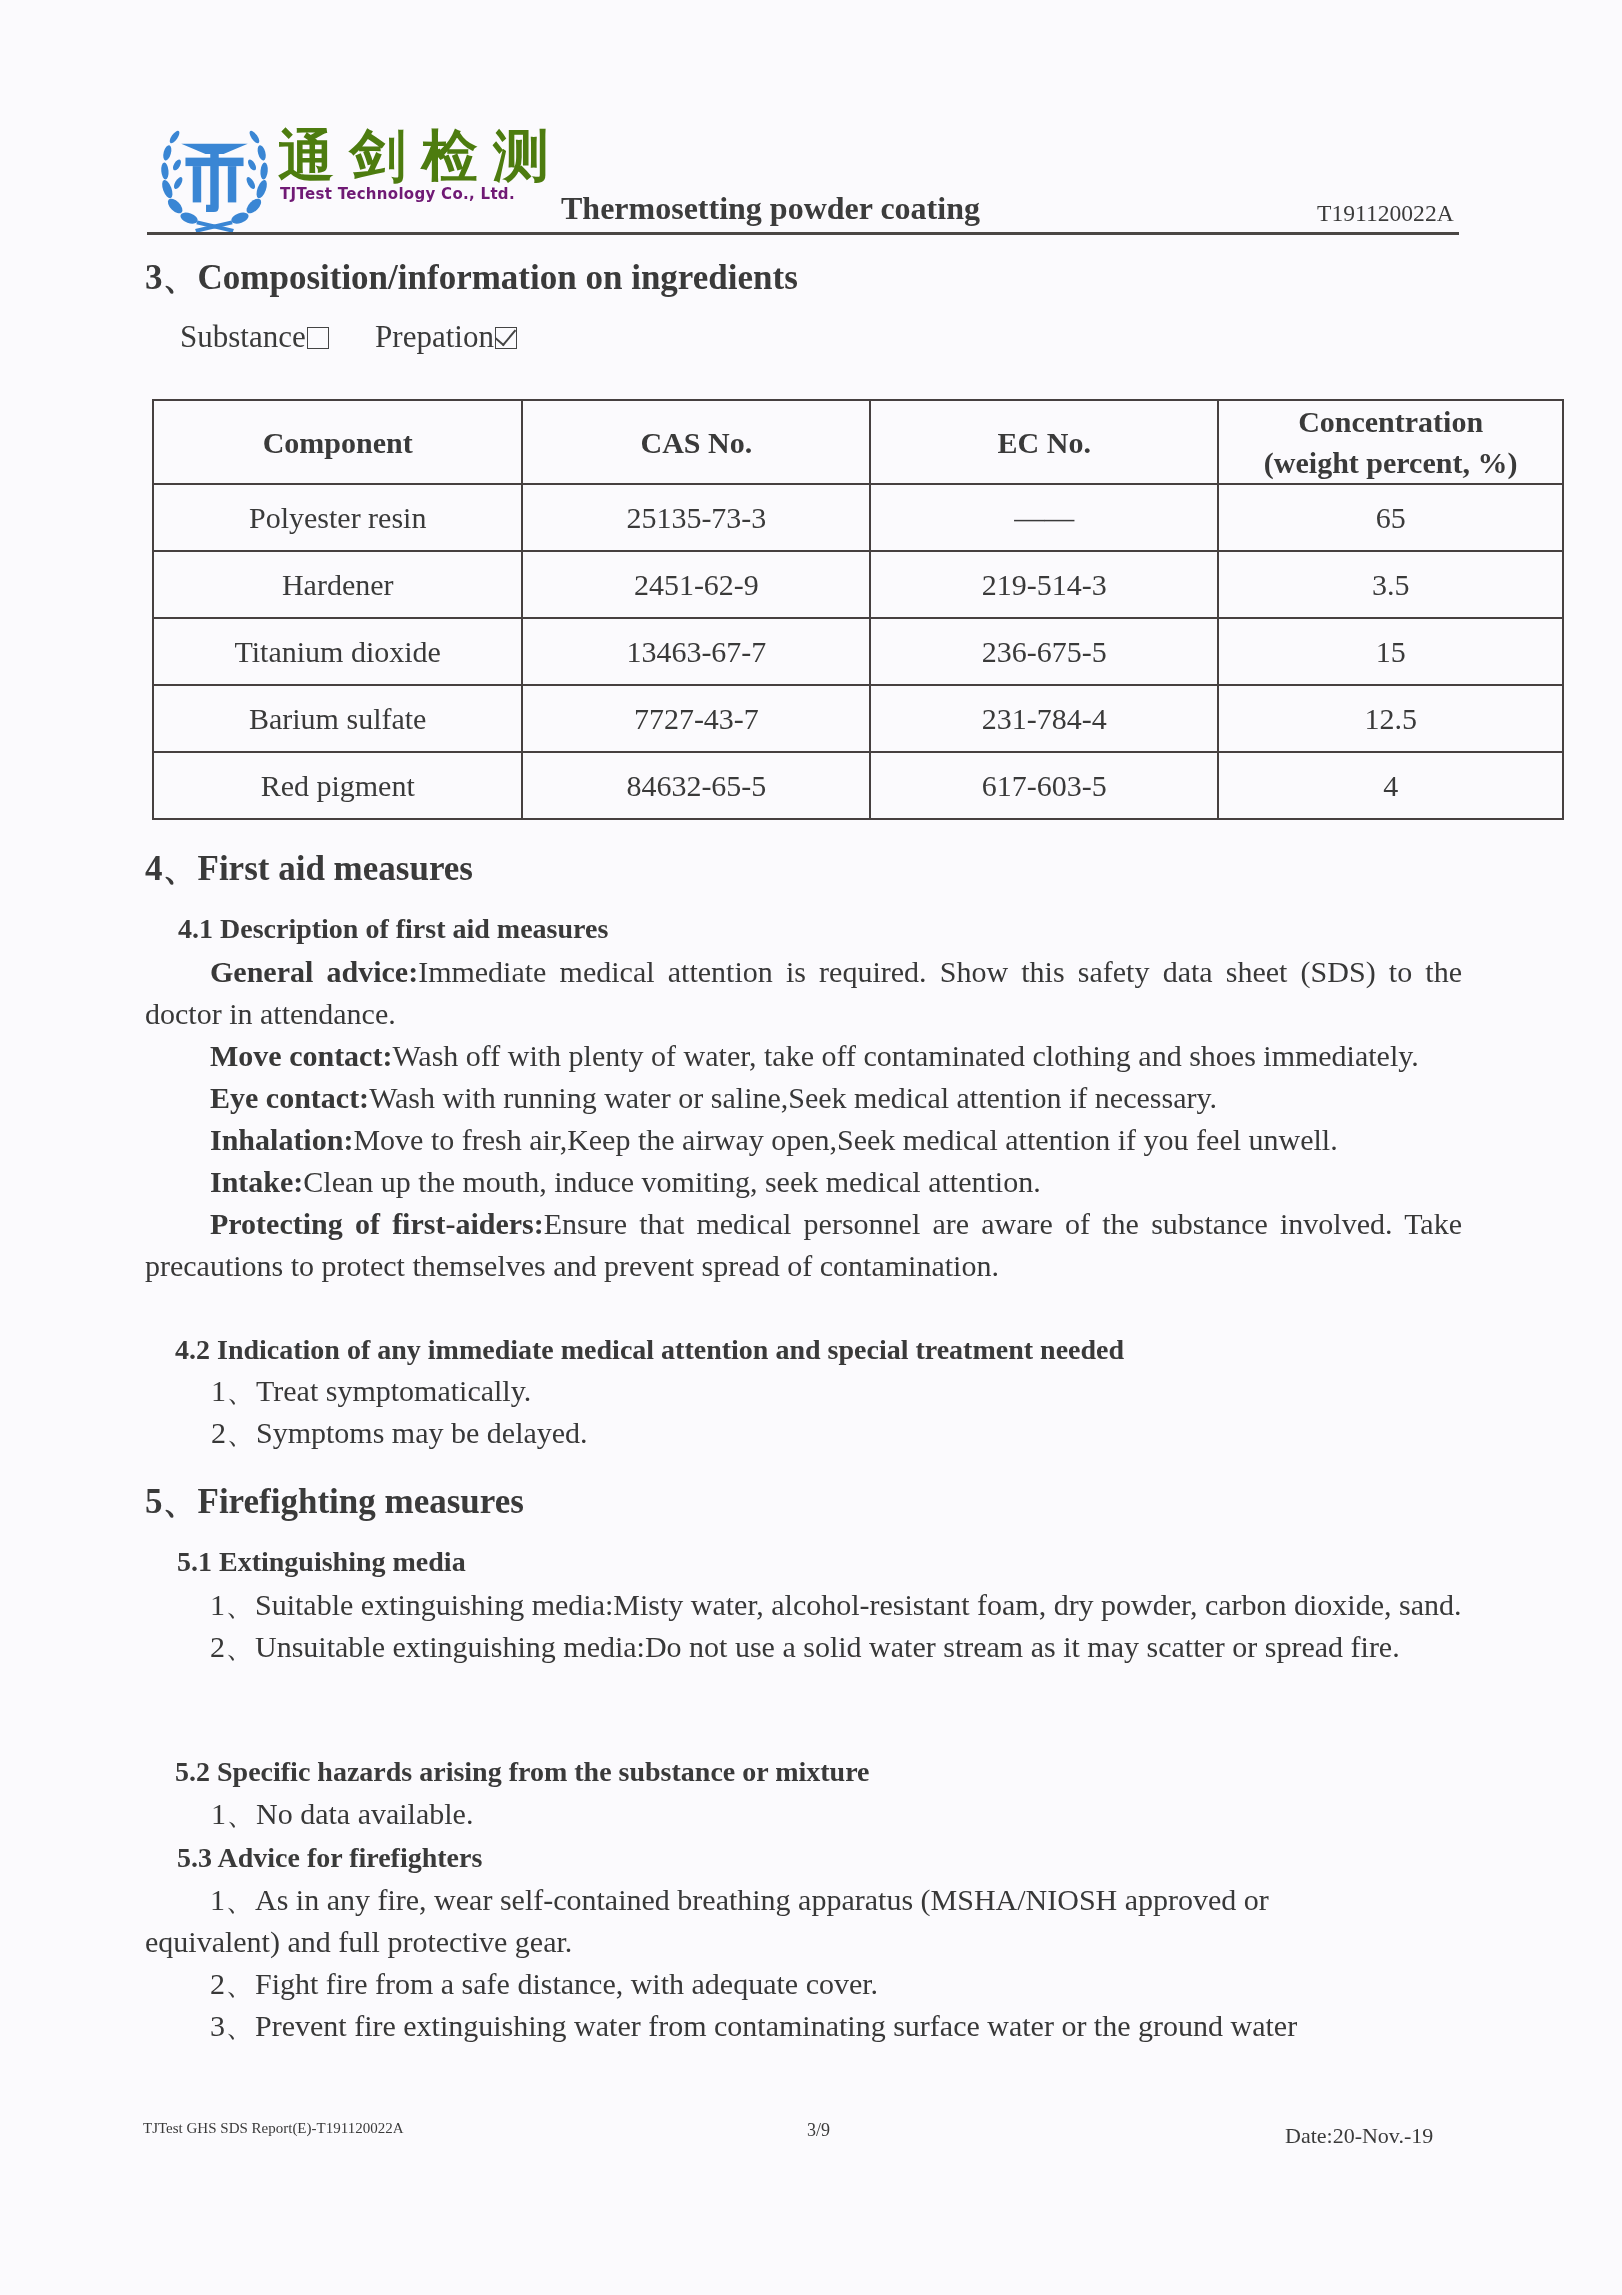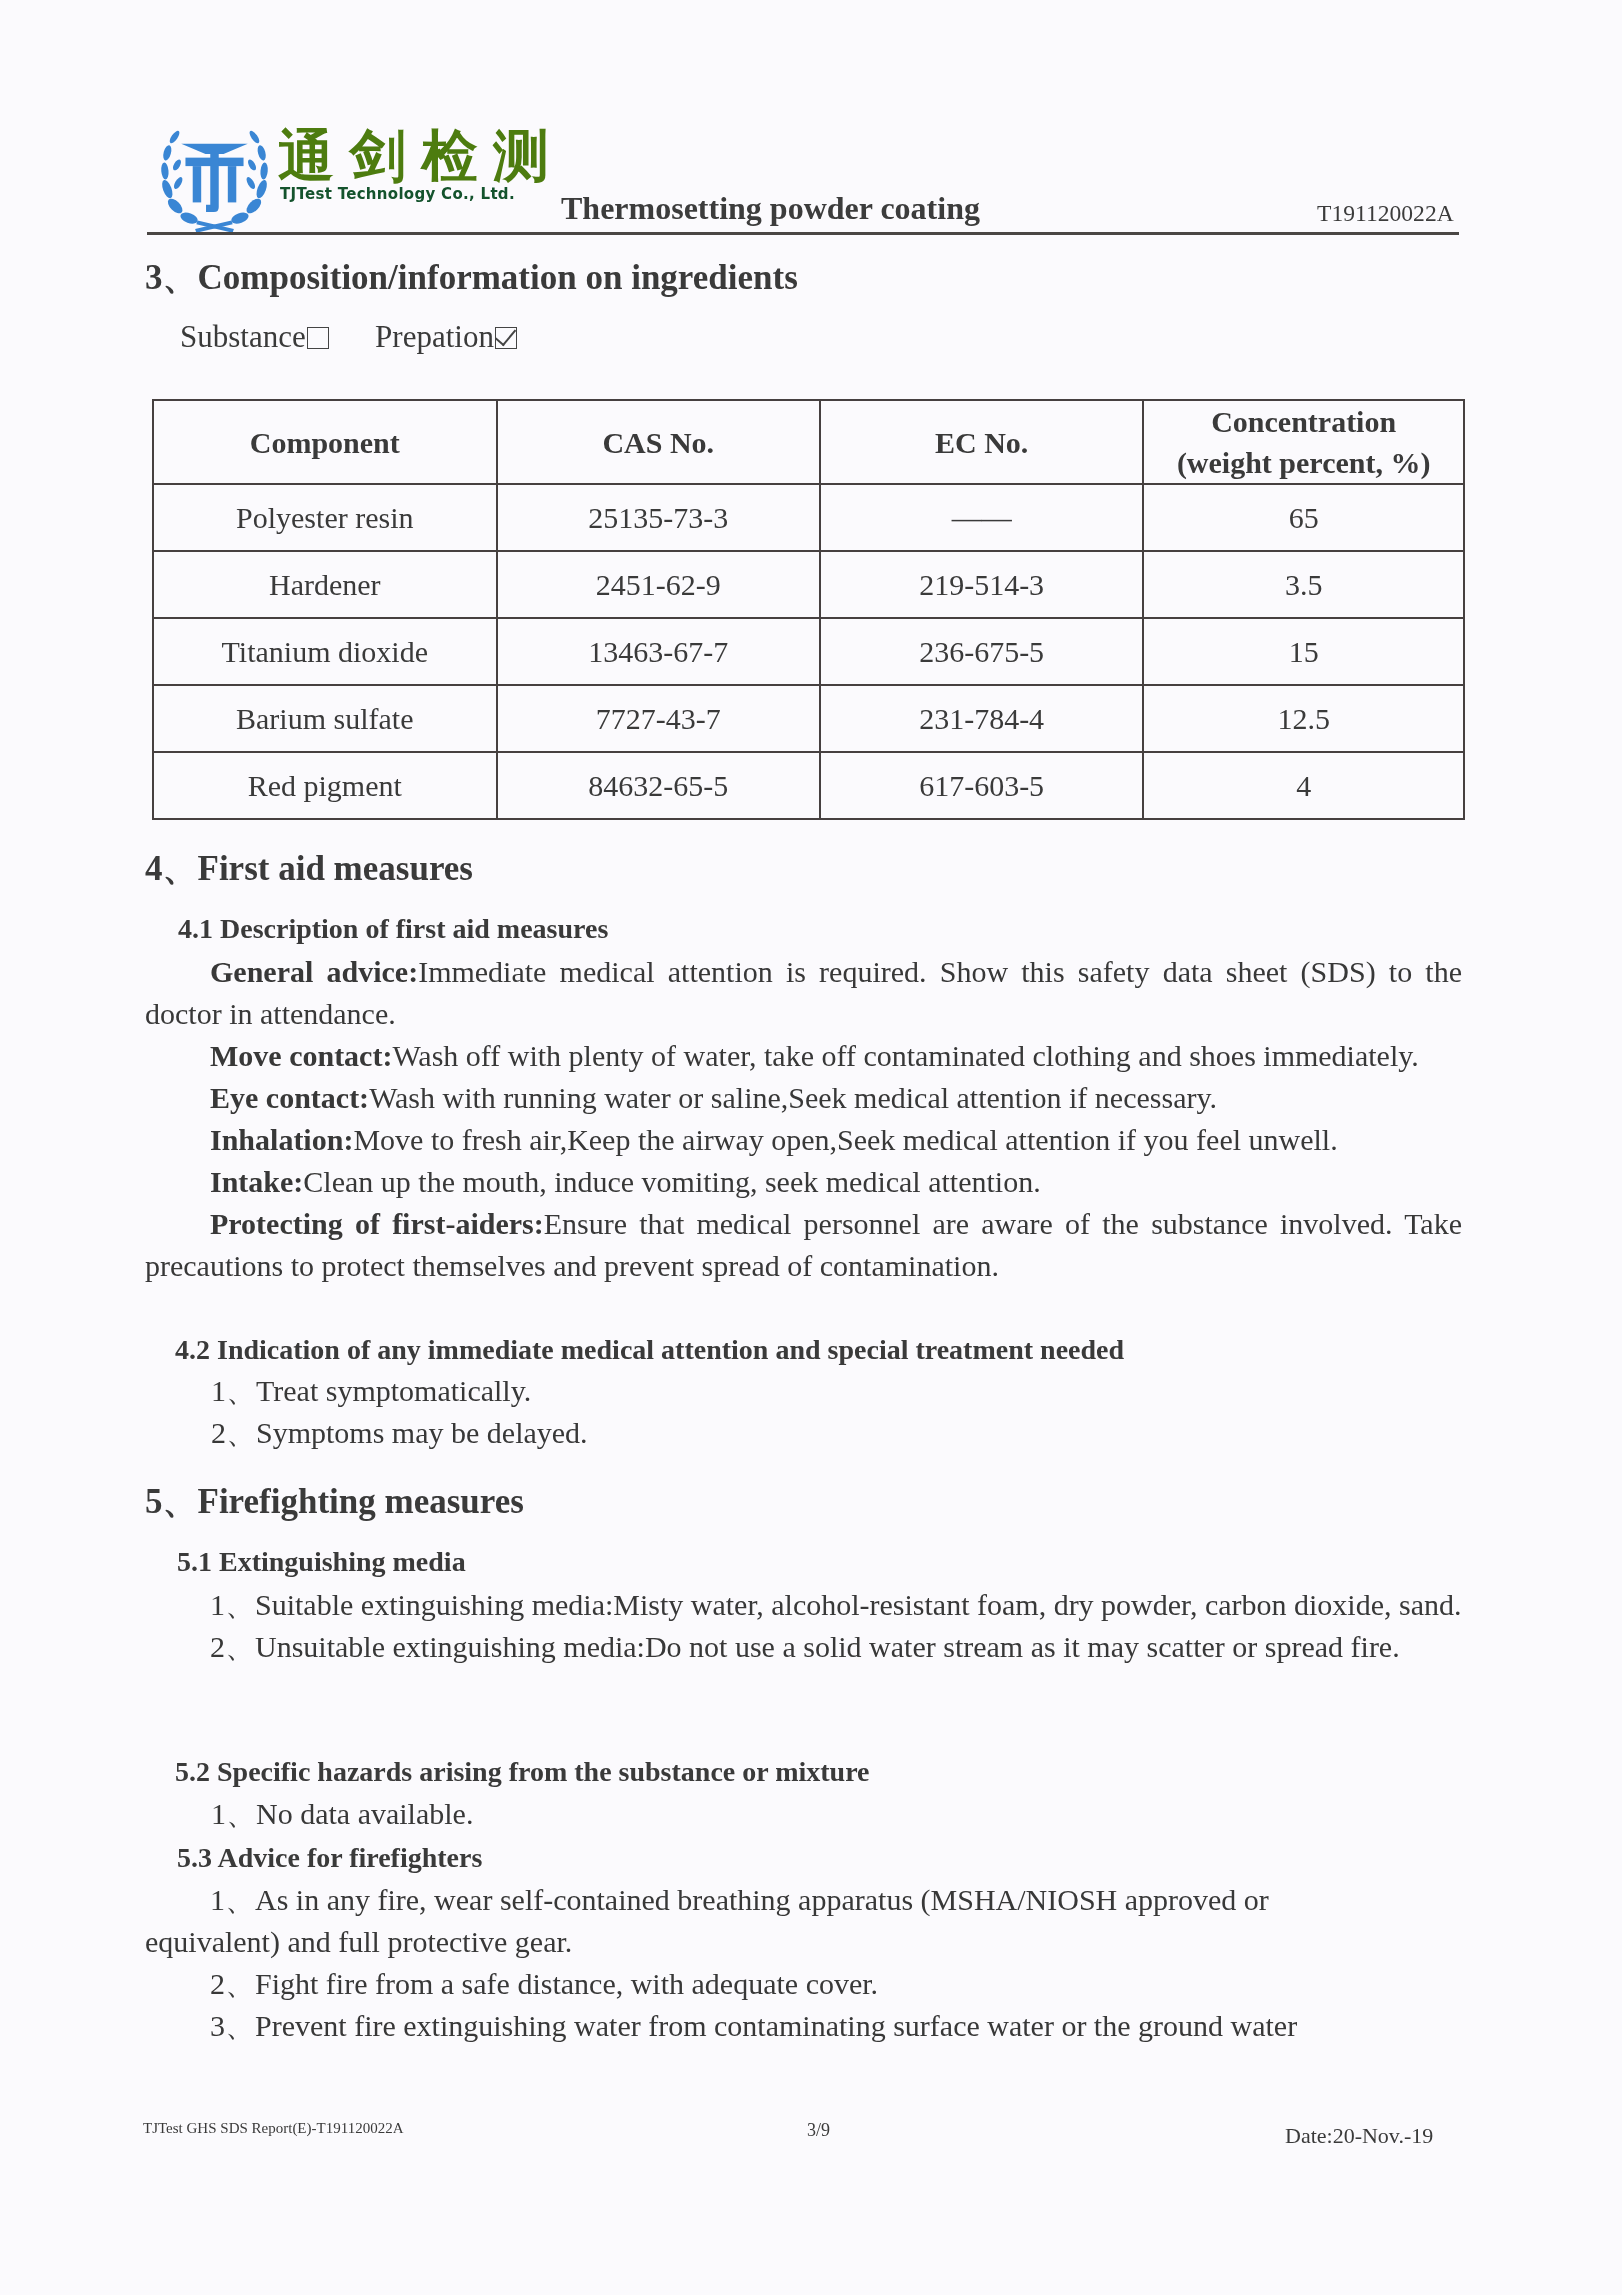--- a/index.html
+++ b/index.html
@@ -6,36 +6,36 @@
   body {
     width:1623px; height:2295px; position:relative; overflow:hidden;
     background:#fbfafd;
     font-family:"Liberation Serif", "DejaVu Serif", serif;
     color:#3a3a3a;
   }
   .abs { position:absolute; }
   
   .logo { left:154px; top:115px; width:121px; height:124px; }
   .logo-cn { left:278px; top:128px; font-family:"DejaVu Sans", sans-serif; font-weight:bold; font-size:56px; letter-spacing:15.7px; color:#4d7c0f; line-height:1; }
-  .logo-en { left:280px; top:185px; font-family:"DejaVu Sans", sans-serif; font-weight:bold; font-size:15px; color:#14532d; letter-spacing:0.3px; }
+  .logo-en { left:280px; top:185px; font-family:"DejaVu Sans", sans-serif; font-weight:bold; font-size:15px; color:#701a75; letter-spacing:0.3px; }
   .doc-title { left:561px; top:190px; font-size:32px; font-weight:bold; color:#3c3c3c; }
   .doc-id { left:1317px; top:200px; font-size:23.6px; color:#3c3c3c; }
   .header-rule { left:147px; top:232px; width:1312px; height:2.6px; background:#4a4644; }
 
   h2 { margin:0; font-weight:bold; font-size:35px; color:#3a3a3a; }
   h3 { margin:0; font-weight:bold; font-size:28px; color:#3a3a3a; }
   .p { font-size:30px; line-height:42px; color:#383838; }
   .b { font-weight:bold; }
 
   .check-row { left:180px; top:319px; font-size:31px; }
   .box { display:inline-block; width:19.6px; height:19.6px; border:1.6px solid #444; vertical-align:-2px; margin-left:1.3px; position:relative; }
   .box.checked::after { content:""; position:absolute; left:3.3px; top:-3.9px; width:9.2px; height:18.3px; border-right:2.6px solid #444; border-bottom:2.6px solid #444; transform:rotate(40deg); }
 
   
-  table.comp { position:absolute; left:152px; top:399px; width:1313px; border-collapse:collapse; }
+  table.comp { position:absolute; left:152px; top:399px; width:1412px; border-collapse:collapse; }
   table.comp th, table.comp td { border:2px solid #464040; text-align:center; font-size:30px; color:#3a3a3a; padding:0; }
   table.comp th { font-weight:bold; height:82px; line-height:41px; }
   table.comp td { height:65px; }
   table.comp col.c1 { width:344px; } table.comp col.c2 { width:324px; }
   table.comp col.c3 { width:324px; } table.comp col.c4 { width:321px; }
 
   .indent { padding-left:65px; }
 </style>
 </head>
 <body>

